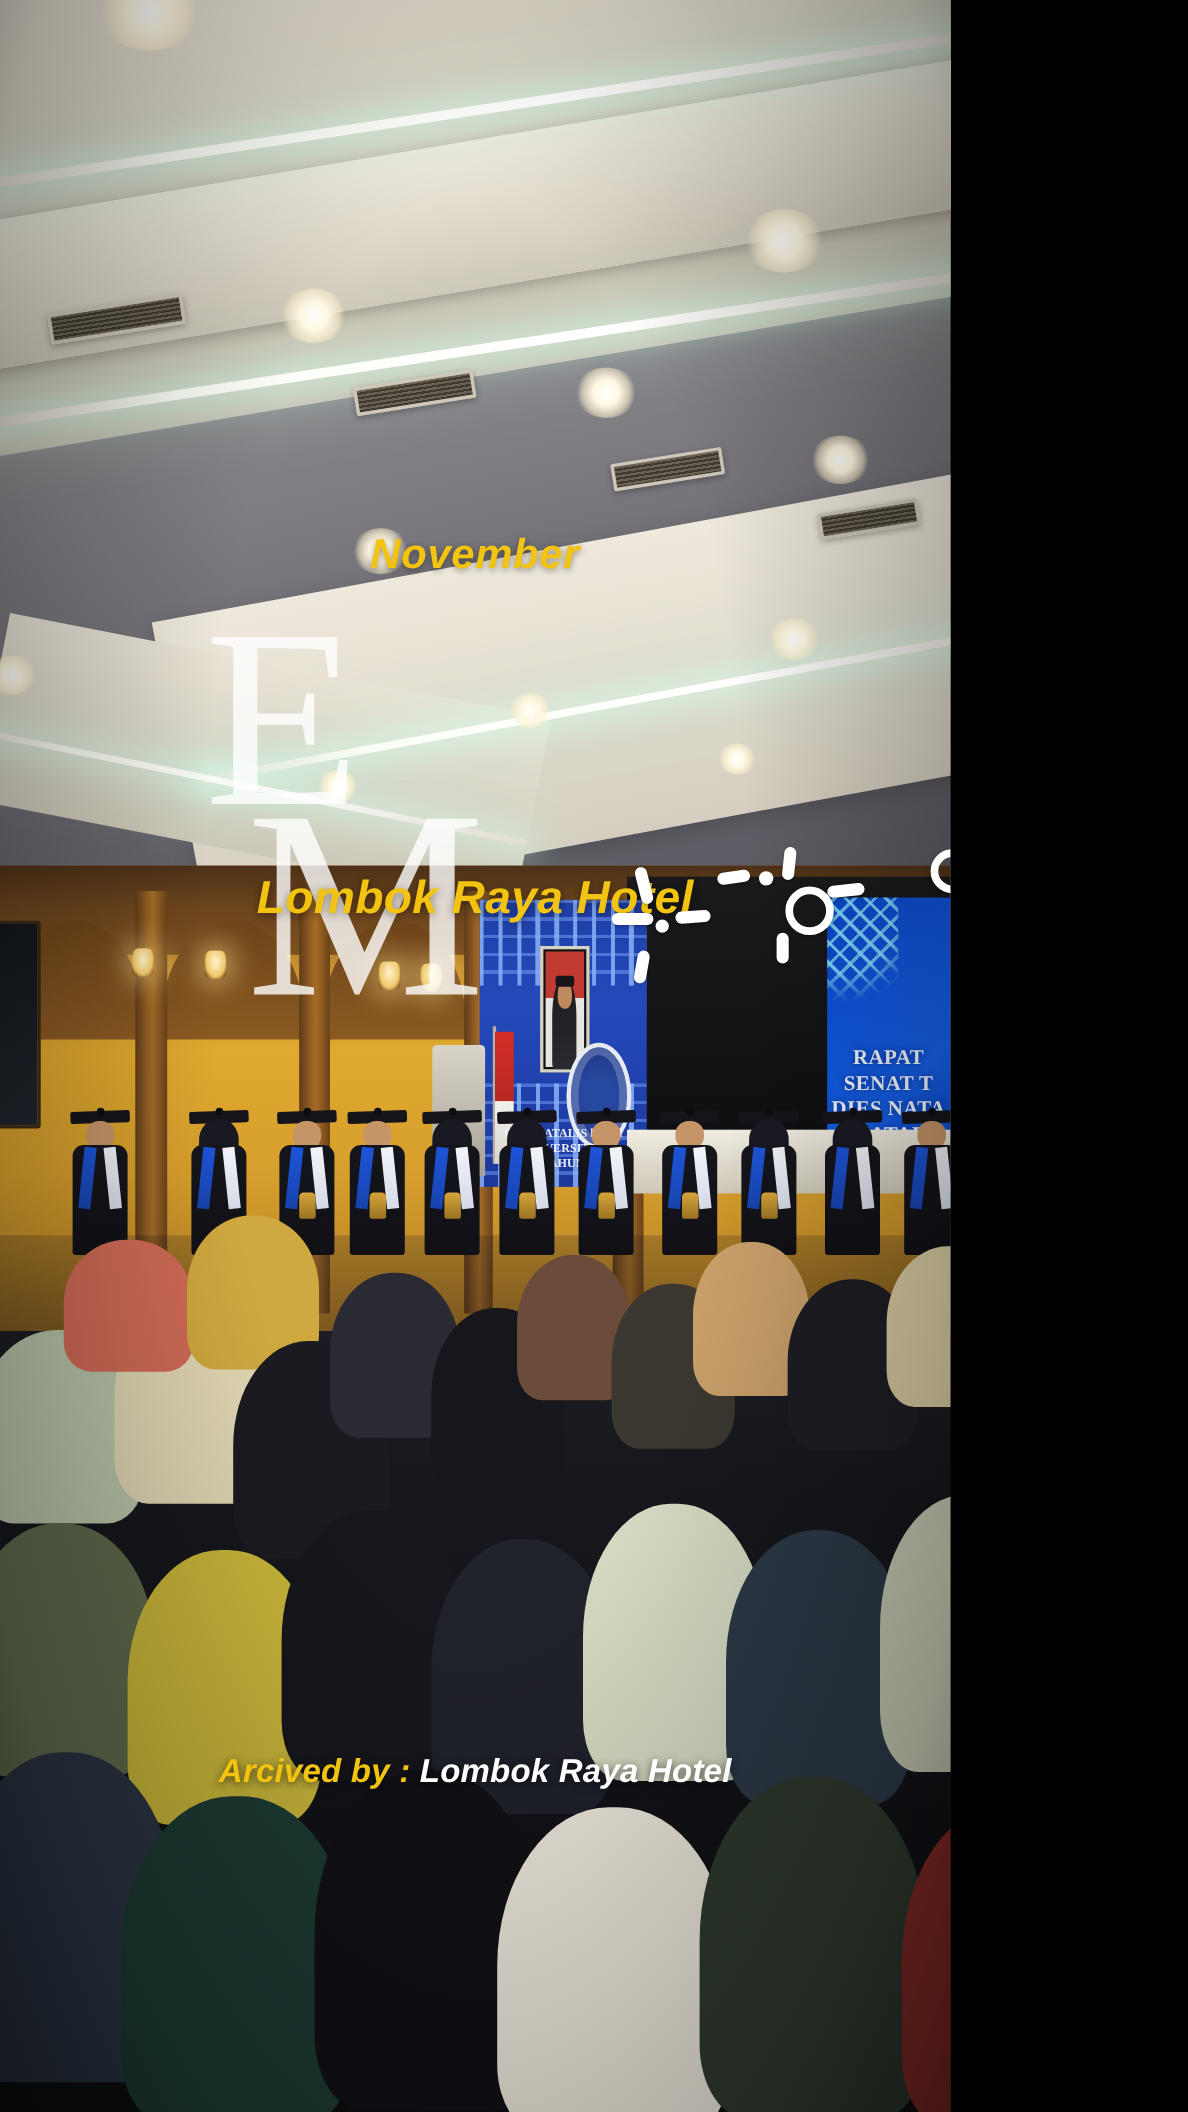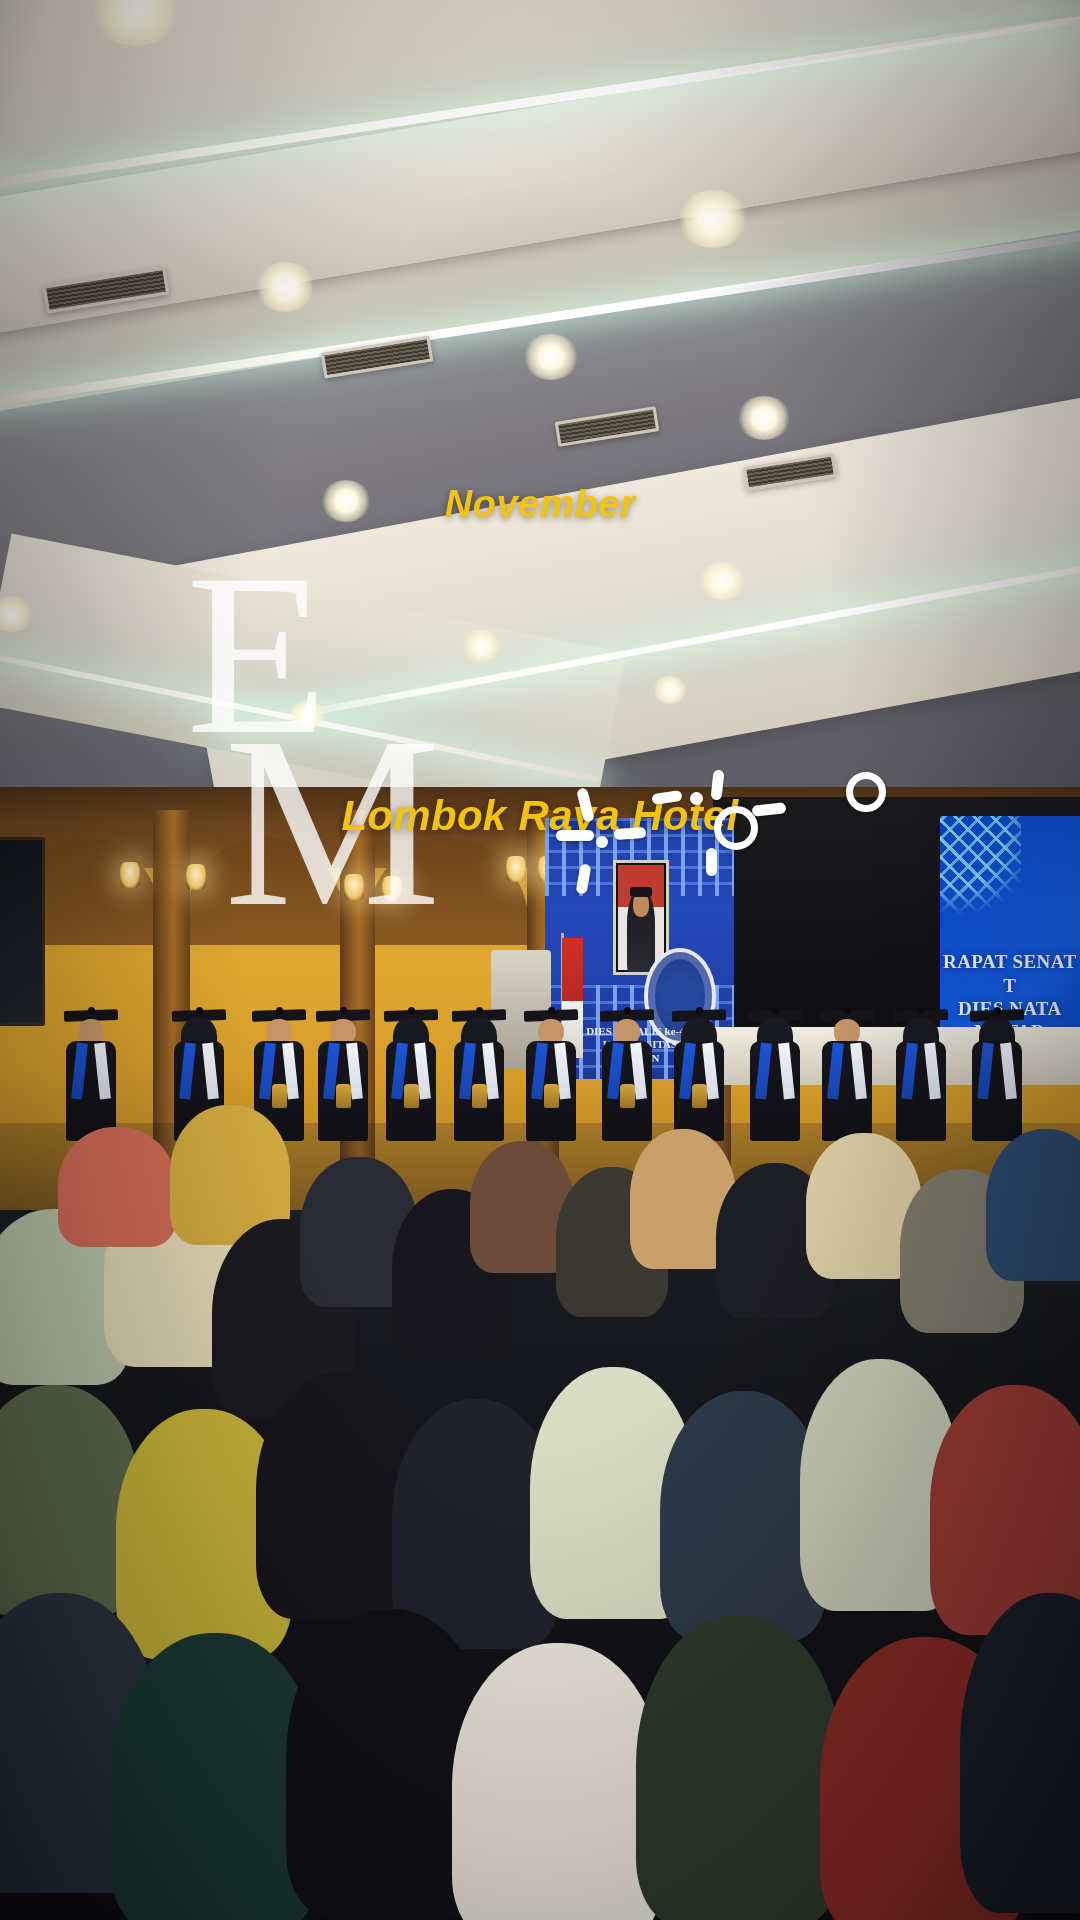--- a/index.html
+++ b/index.html
@@ -1,21 +1,21 @@
 <!DOCTYPE html>
 <html><head>
 <meta charset="utf-8">
 <title>Event &amp; Meeting — Lombok Raya Hotel</title>
 <style>
   html,body{margin:0;padding:0;background:#000;}
   body{font-family:"Liberation Sans", sans-serif;}
 
   #poster{
     position:relative;
-    width:1080px;height:1920px;
+    width:864px;height:1920px;
     overflow:hidden;
     background:#20252c;
   }
 
   
   .photo{position:absolute;inset:0;overflow:hidden;}
 
   
   .ceiling-main{
     position:absolute;left:-5%;top:-2%;width:110%;height:56%;
@@ -504,15 +504,18 @@
       <i style="left:52px;top:0px;width:11px;height:30px;transform:rotate(6deg);"></i>
       <i style="left:92px;top:34px;width:34px;height:11px;transform:rotate(-6deg);"></i>
       <i style="left:46px;top:78px;width:11px;height:28px;"></i>
     </div>
 
     <div class="ring" style="left:714px;top:806px;width:30px;height:30px;"></div>
     <div class="ring" style="left:846px;top:772px;width:26px;height:26px;"></div>
     <div class="dot" style="left:690px;top:792px;width:13px;height:13px;"></div>
     <div class="dot" style="left:596px;top:836px;width:12px;height:12px;"></div>
 
+    <div class="credit">
+      <span class="pre">Arcived by : </span><span class="name">Lombok Raya Hotel</span>
+    </div>
 
   </div>
 </div>
 
 </body></html>

